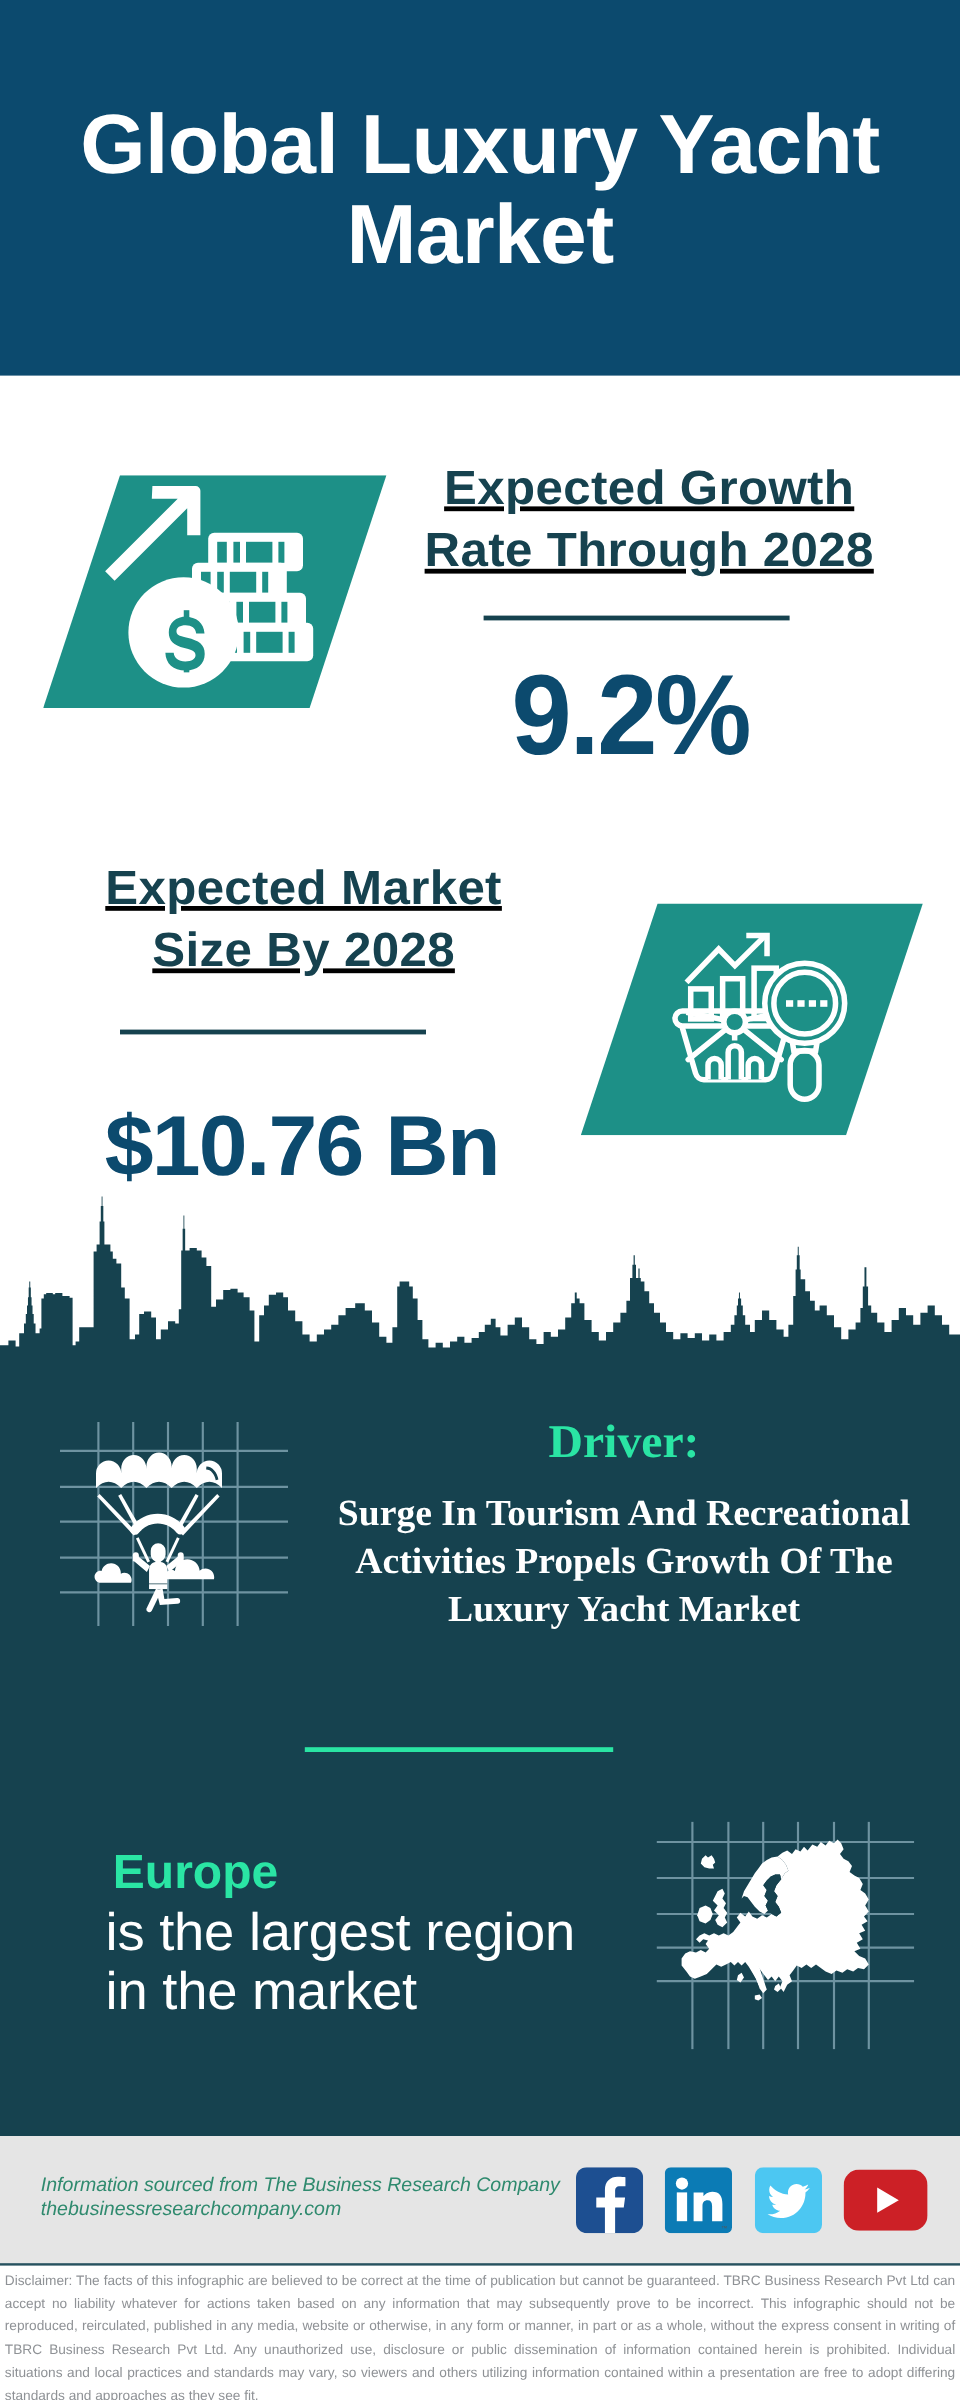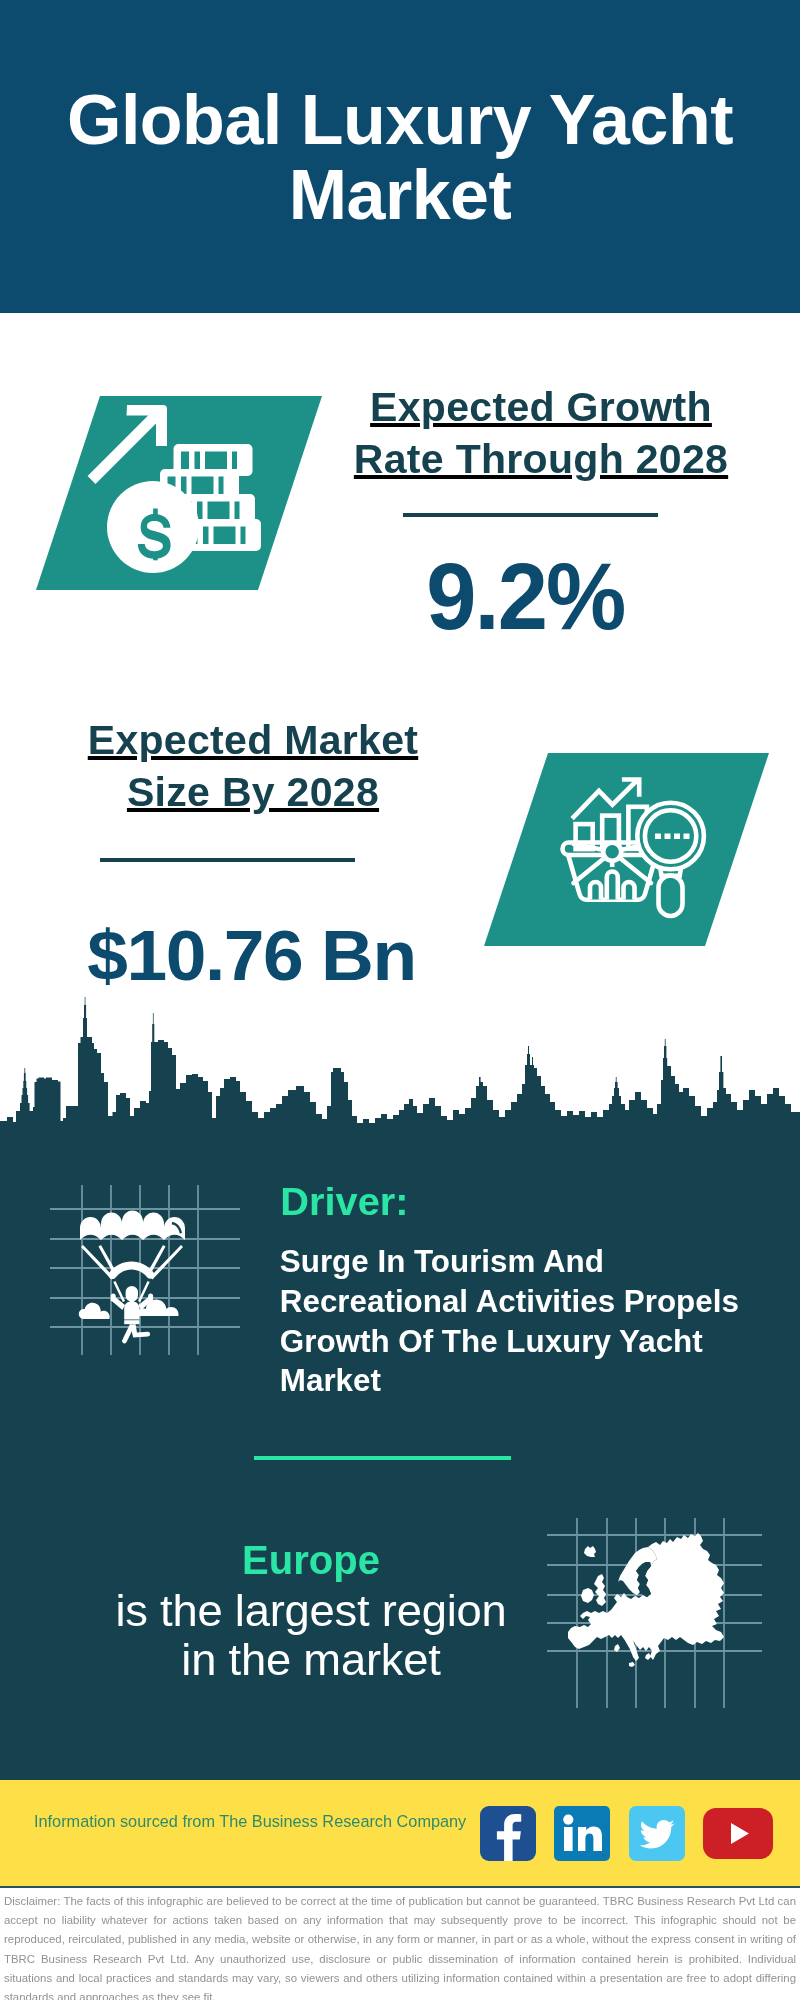--- a/index.html
+++ b/index.html
@@ -41,38 +41,38 @@
 
   
   .lower {
     position:absolute; left:0; top:985px; width:800px; height:795px;
     background:linear-gradient(#ffffff 0 170px, #16424f 170px 100%);
   }
   .skyline { position:absolute; left:0; top:0; width:800px; height:170px; }
   .skyline svg { display:block; width:800px; height:170px; }
 
   .driver-icon { position:absolute; left:50px; top:200px; width:190px; height:170px; overflow:hidden; }
-  .driver-text { position:absolute; left:285px; top:195px; width:470px; text-align:left; }
+  .driver-text { position:absolute; left:285px; top:195px; width:470px; text-align:center;font-family:Liberation Serif, serif; }
   .driver-heading { color:#2ae5a4; font-weight:bold; font-size:39px; line-height:44px;
                     transform:scaleX(1.02); transform-origin:center; }
   .driver-body { color:#fff; font-weight:bold; font-size:30.7px; line-height:39.8px; margin-top:18px;
                  letter-spacing:0px; transform:scaleX(1.022); transform-origin:center; }
 
   .mid-rule { position:absolute; left:254px; top:471px; width:257px; height:4px; background:#2ae5a4; }
 
-  .region-text { position:absolute; left:111px; top:549px; width:400px; text-align:center; }
+  .region-text { position:absolute; left:94px; top:549px; width:400px; text-align:left; }
   .region-name { color:#2ae5a4; font-weight:bold; font-size:40px; line-height:52px;
                  transform:scaleX(1.0); transform-origin:center; }
   .region-body { color:#fff; font-size:44px; line-height:49px; font-weight:normal; letter-spacing:-0.2px;
                  transform:scaleX(1.03); transform-origin:center; }
 
   .region-map { position:absolute; left:547px; top:533px; width:215px; height:190px; overflow:hidden; }
 
   
-  .footer { position:absolute; left:0; top:1780px; width:800px; height:107px; background:#fde047; }
+  .footer { position:absolute; left:0; top:1780px; width:800px; height:107px; background:#e5e5e5;font-style:italic; }
   .footer-src { position:absolute; left:34px; top:31px; }
   .footer-src div { color:#2f8a6e; font-size:16.3px; line-height:20.3px; white-space:nowrap; }
   .social { position:absolute; left:480px; top:26px; display:flex; align-items:center; gap:18.3px; }
   .social svg { display:block; }
   .soc { display:block; line-height:0; }
 
   .sep { position:absolute; left:0; top:1886px; width:800px; height:2px; background:#26515f; }
 
   .disclaimer {
     position:absolute; left:4px; top:1892px; width:792px;
@@ -317,20 +317,21 @@
           <path d="M99,137L102,135L104,139L101,142L98,140Z"></path>
           <path d="M104,48L100,53L98,58L101,62L99,67L102,71L104,76L100,79L96,77L93,74L91,70L93,66L90,62L92,57L89,53L92,49L95,46L99,44L103,44Z" fill="#16424f"></path>
         </g>
       </svg>
     </div>
   </div>
 
   <div class="footer">
     <div class="footer-src">
       <div>Information sourced from The Business Research Company</div>
+      <div>thebusinessresearchcompany.com</div>
     </div>
     <div class="social">
       <a class="soc">
         <svg width="56" height="55" viewBox="0 0 56 55">
           <rect x="0" y="0" width="56" height="55" rx="9" fill="#1d4f91"></rect>
           <path d="M32.6,55 V33.6 h7.2 l1.1,-8.4 h-8.3 v-5.3 c0,-2.4 0.7,-4.1 4.2,-4.1 h4.4 V8.3
                    c-0.8,-0.1 -3.4,-0.3 -6.4,-0.3 c-6.3,0 -10.7,3.9 -10.7,11 v6.2 h-7.2 v8.4 h7.2 V55 z" fill="#ffffff"></path>
         </svg>
       </a>
       <a class="soc">

